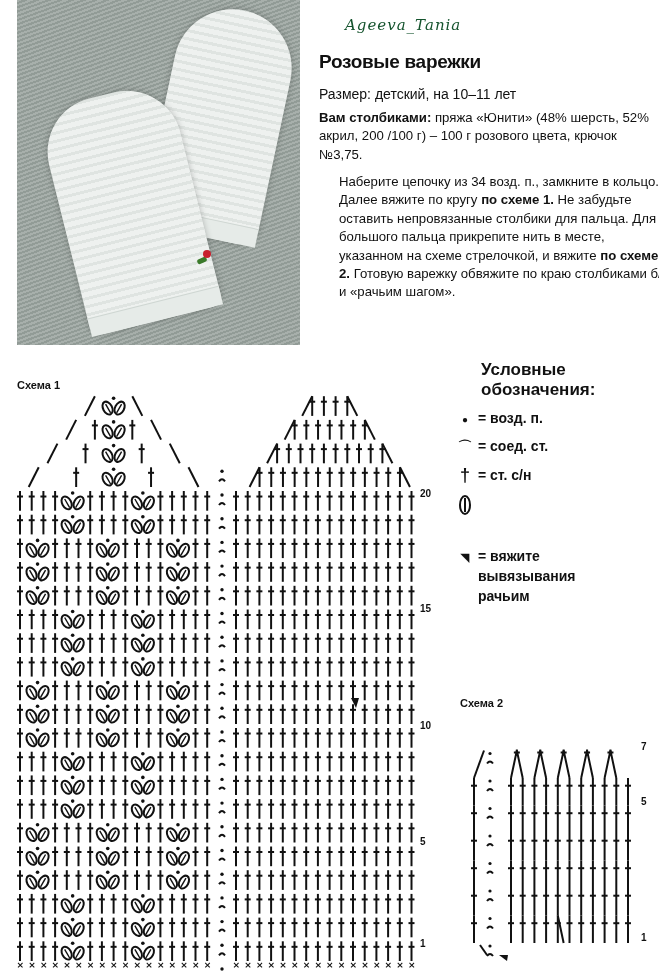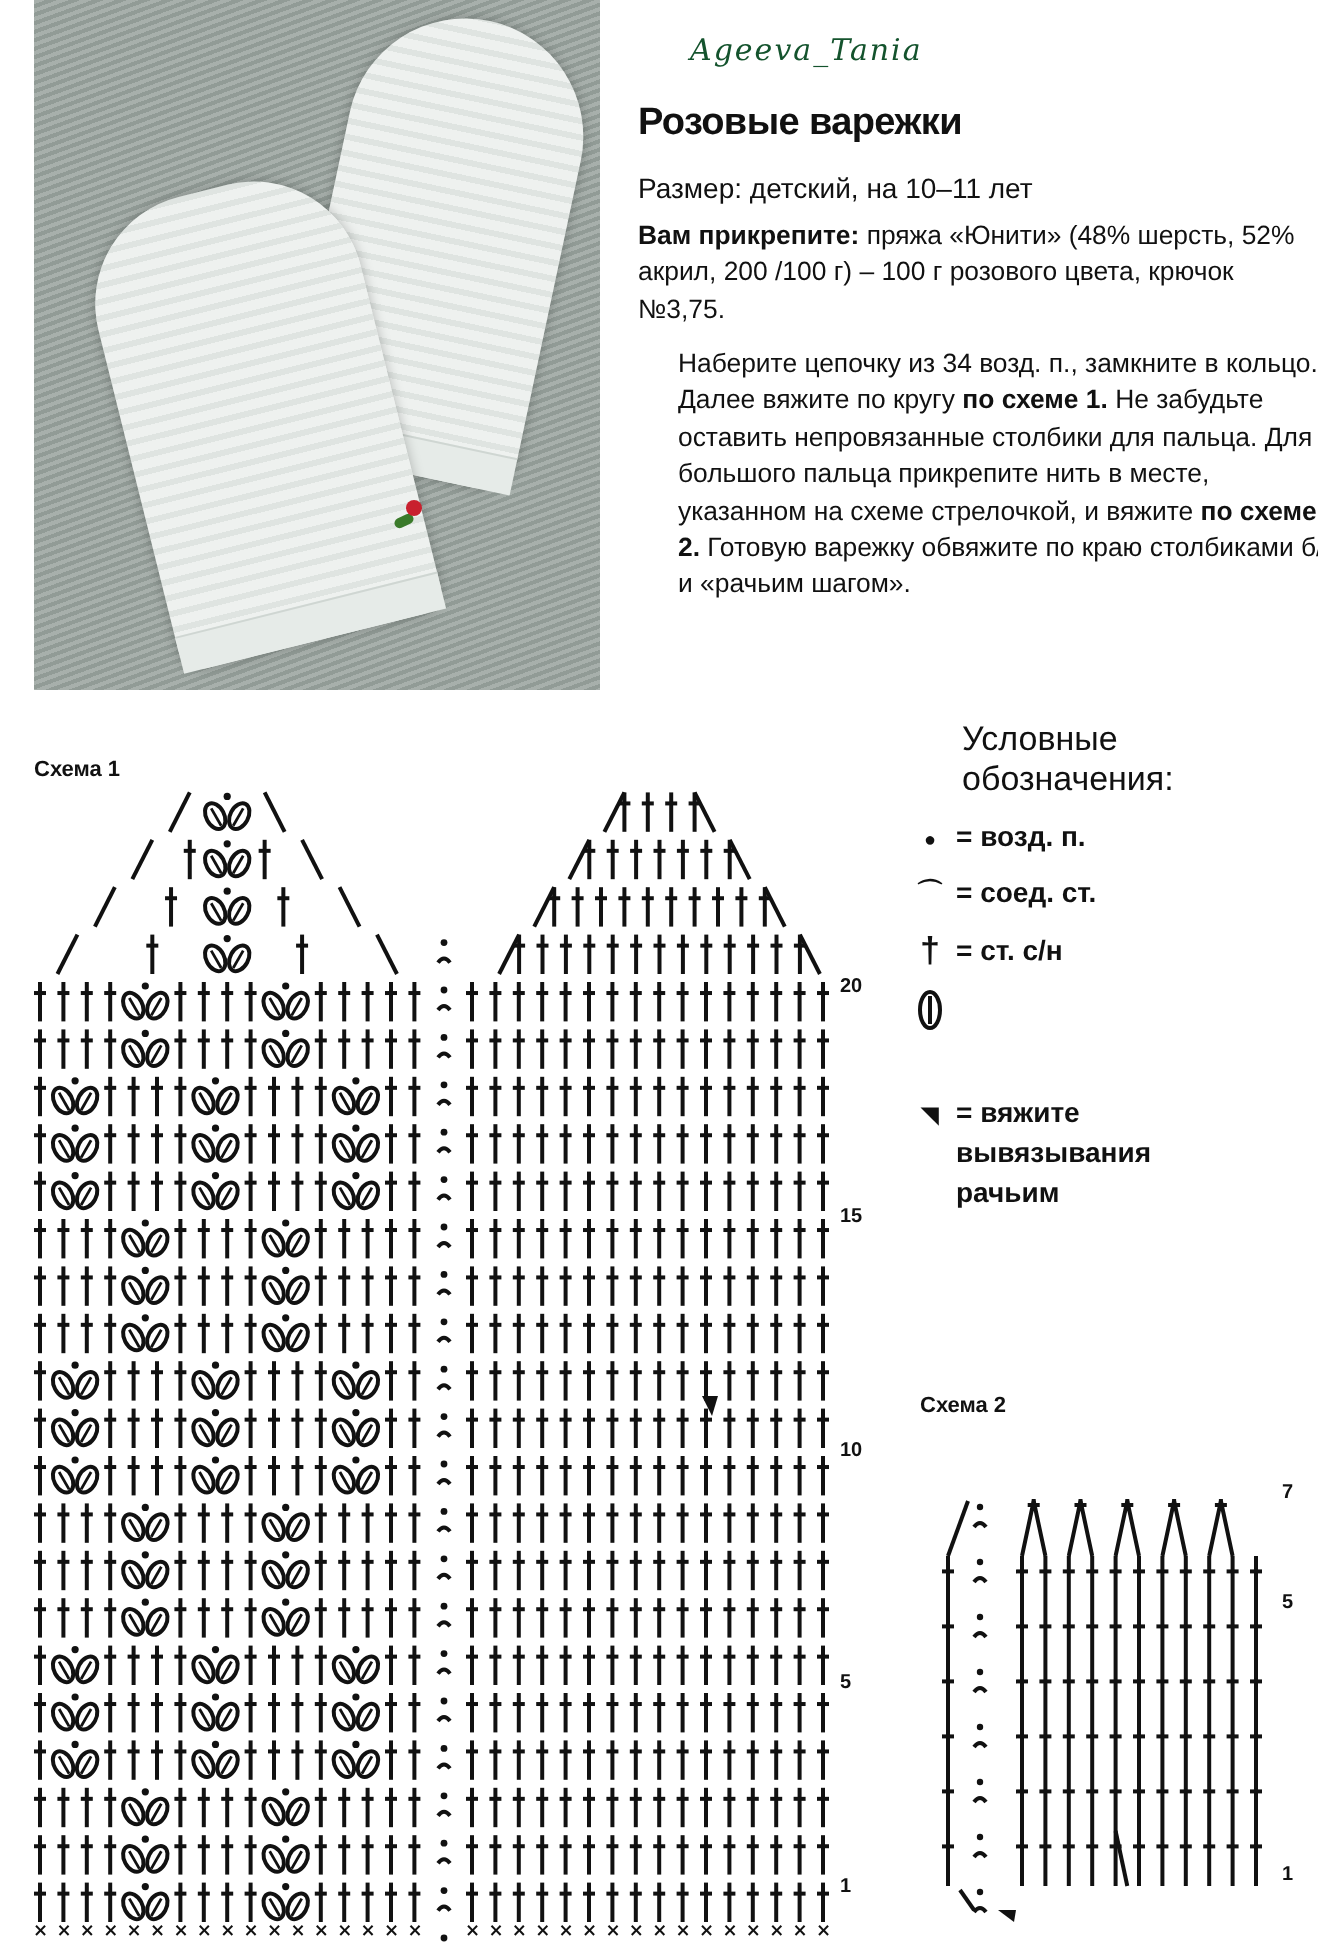--- a/index.html
+++ b/index.html
@@ -13,21 +13,21 @@
   .flower{position:absolute;left:186px;top:250px;width:8px;height:8px;border-radius:50%;background:#c8202e;}
   .leaf{position:absolute;left:180px;top:258px;width:10px;height:5px;border-radius:5px;background:#3a7a2a;transform:rotate(-25deg);}
   .watermark{position:absolute;left:345px;top:16px;font-family:"DejaVu Serif",serif;font-style:italic;font-size:15px;color:#14532d;letter-spacing:1px;}
   .title{position:absolute;left:319px;top:51px;font-size:19px;font-weight:bold;letter-spacing:-0.3px;}
   .size{position:absolute;left:319px;top:86px;font-size:14px;font-weight:normal;}
   .para{position:absolute;left:319px;font-size:13.2px;line-height:18.4px;width:330px;}
   .para b{font-weight:bold;}
   .p1{top:109px;}
   .p2{top:173px;margin-left:20px;}
   .label{position:absolute;font-size:11px;font-weight:bold;text-align:center;}
-  .legend-title{position:absolute;left:481px;top:360px;font-size:17px;font-weight:normal;line-height:20px;}
+  .legend-title{position:absolute;left:481px;top:360px;font-size:17px;font-weight:bold;line-height:20px;}
   .legend-row{position:absolute;left:452px;font-size:14px;font-weight:bold;line-height:20px;}
   .legend-row .sym{display:inline-block;width:26px;text-align:center;}
   .legend-row .txt{display:inline-block;vertical-align:top;}
   .rownum{position:absolute;font-size:10px;font-weight:bold;}
   svg{position:absolute;left:0;top:0;}
 </style>
 </head>
 <body>
 
 <div class="photo">
@@ -38,21 +38,21 @@
   <div class="mitten front">
       <div class="cuff"></div>
     </div>
   <div class="leaf"></div>
   <div class="flower"></div>
 </div>
 
 <div class="watermark">Ageeva_Tania</div>
 <div class="title">Розовые варежки</div>
 <div class="size">Размер: детский, на 10–11 лет</div>
-<div class="para p1"><b>Вам прикрепите:</b><span> пряжа «Юнити» (48% шерсть, 52% акрил, 200 /100 г) – 100 г розового цвета, крючок №3,75.</span></div>
+<div class="para p1"><b>Вам столбиками:</b><span> пряжа «Юнити» (48% шерсть, 52% акрил, 200 /100 г) – 100 г розового цвета, крючок №3,75.</span></div>
 <div class="para p2">
   <span>Наберите цепочку из 34 возд. п., замкните в кольцо. Далее вяжите по кругу </span><b>по схеме 1.</b><span> Не забудьте оставить непровязанные столбики для пальца. Для большого пальца прикрепите нить в месте, указанном на схеме стрелочкой, и вяжите </span><b>по схеме 2.</b><span> Готовую варежку обвяжите по краю столбиками б/н и «рачьим шагом».</span>
 </div>
 
 <div class="label" style="left:17px;top:379px;">Схема 1</div>
 <div class="label" style="left:460px;top:697px;">Схема 2</div>
 
 <div class="legend-title"><span>Условные</span><br><span>обозначения:</span></div>
 <div class="legend-row" style="top:408px"><span class="sym" style="font-size:10px">●</span><span class="txt">= возд. п.</span></div>
 <div class="legend-row" style="top:436px"><span class="sym">⌒</span><span class="txt">= соед. ст.</span></div>

